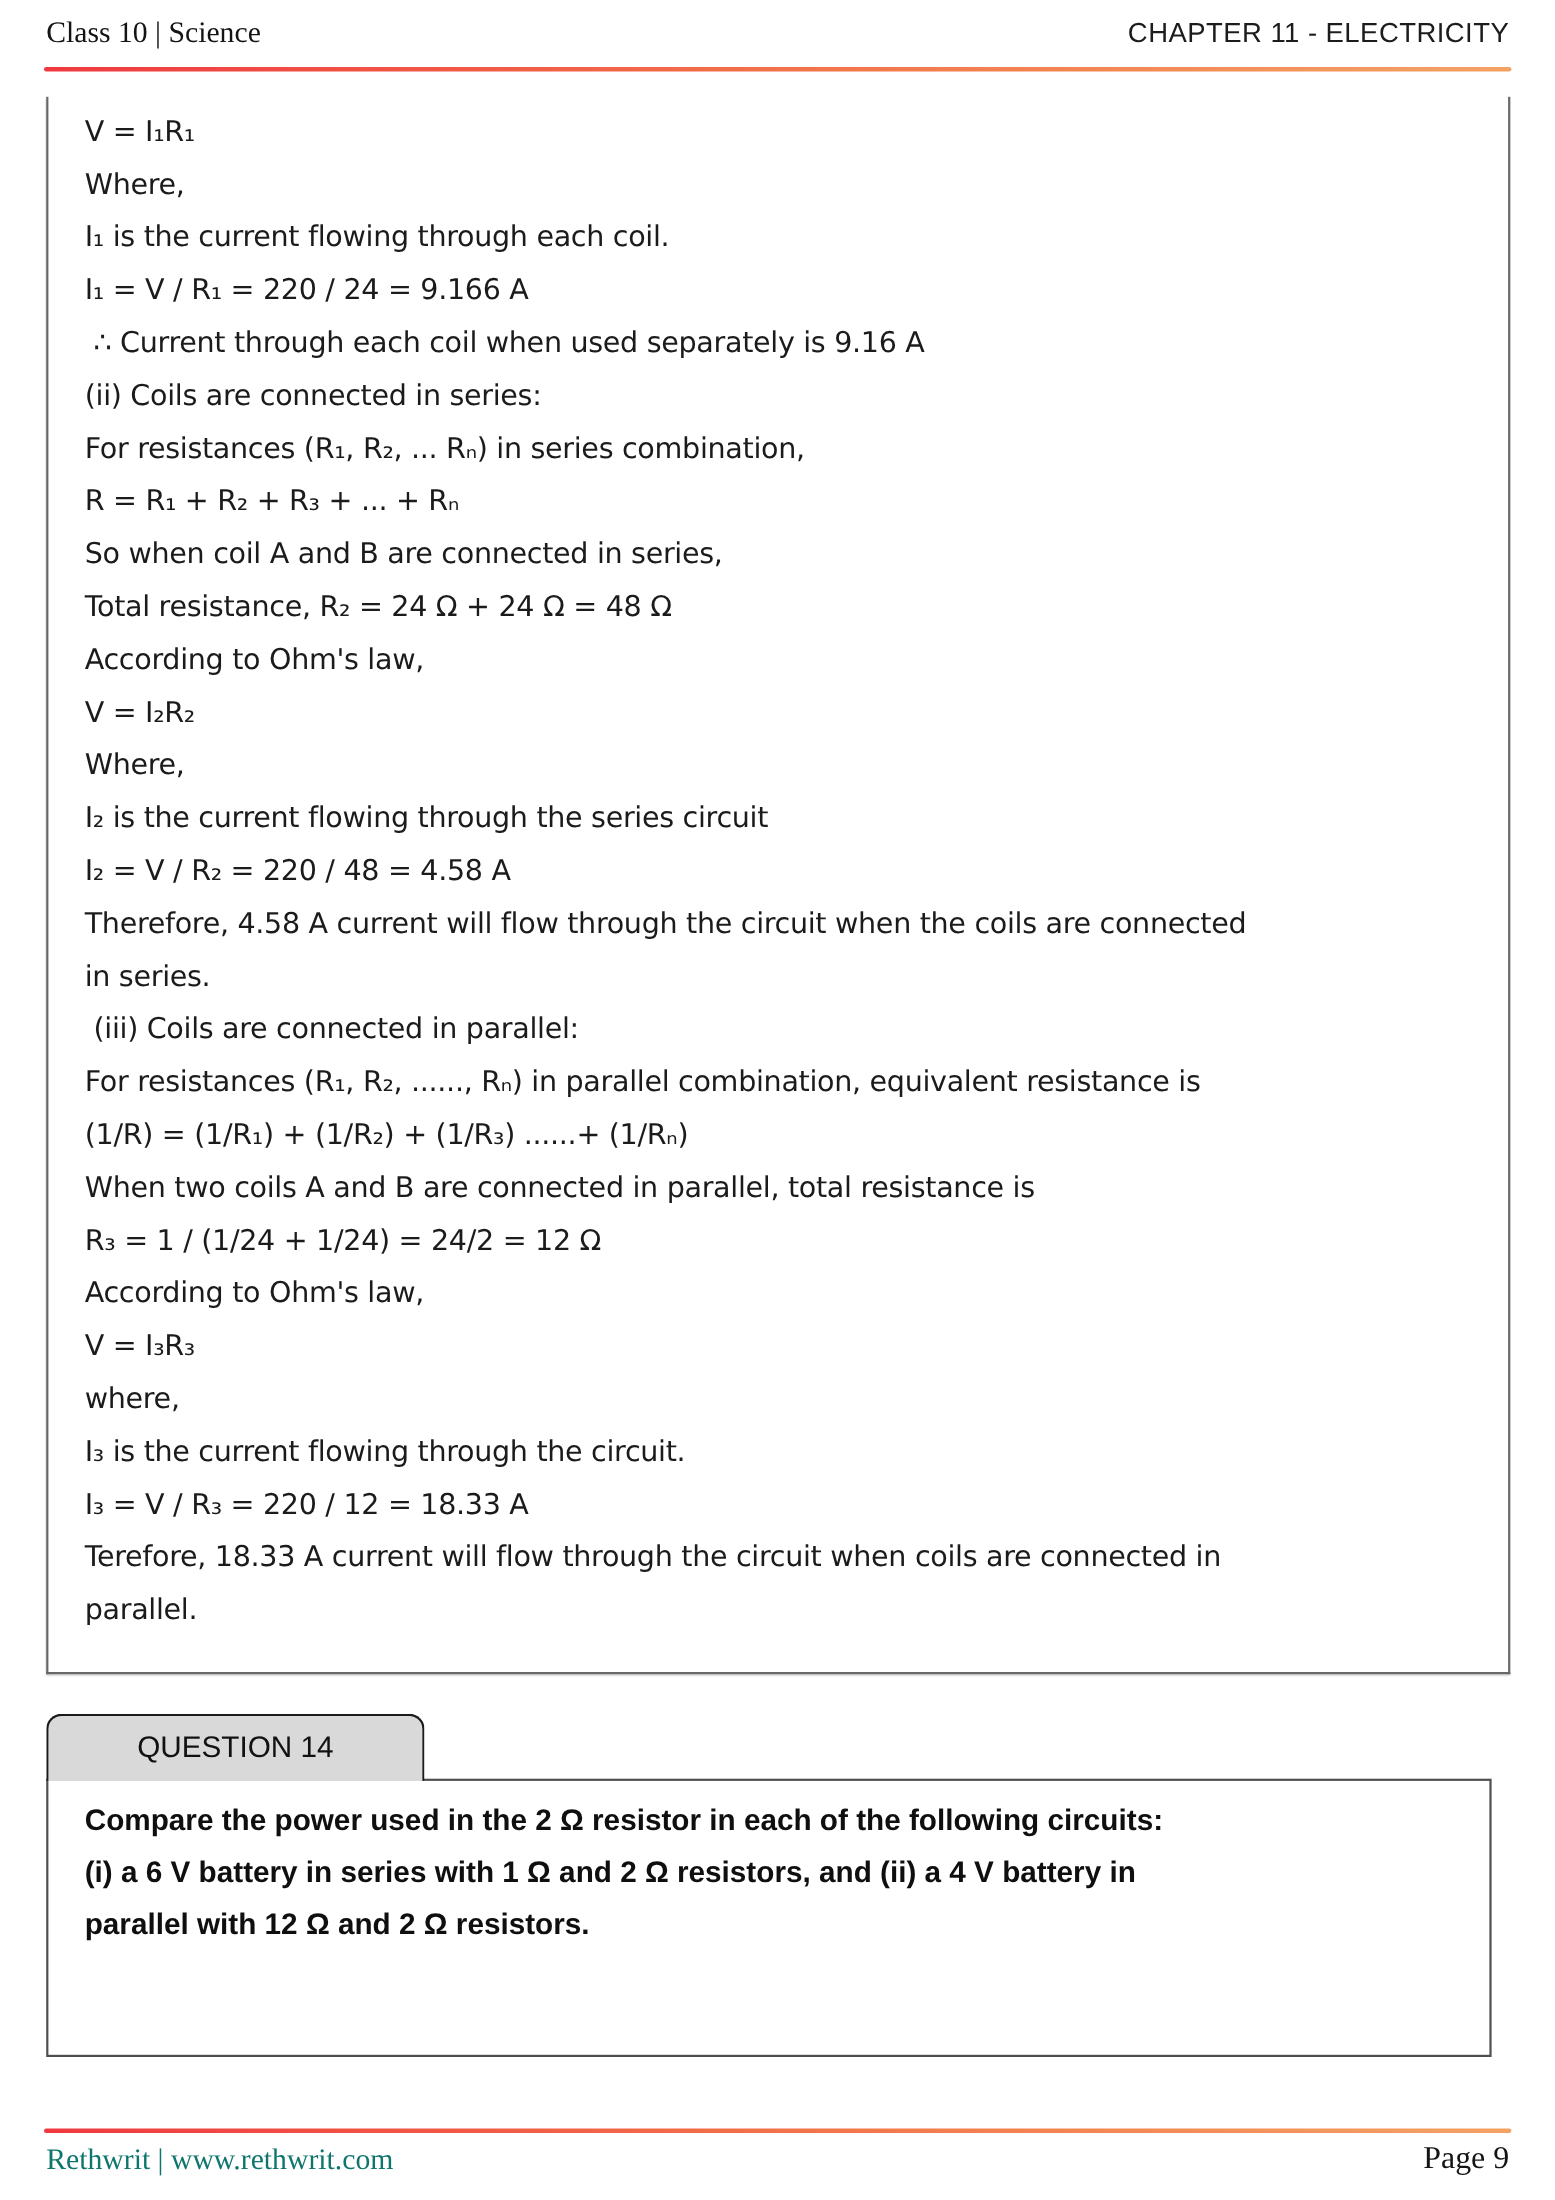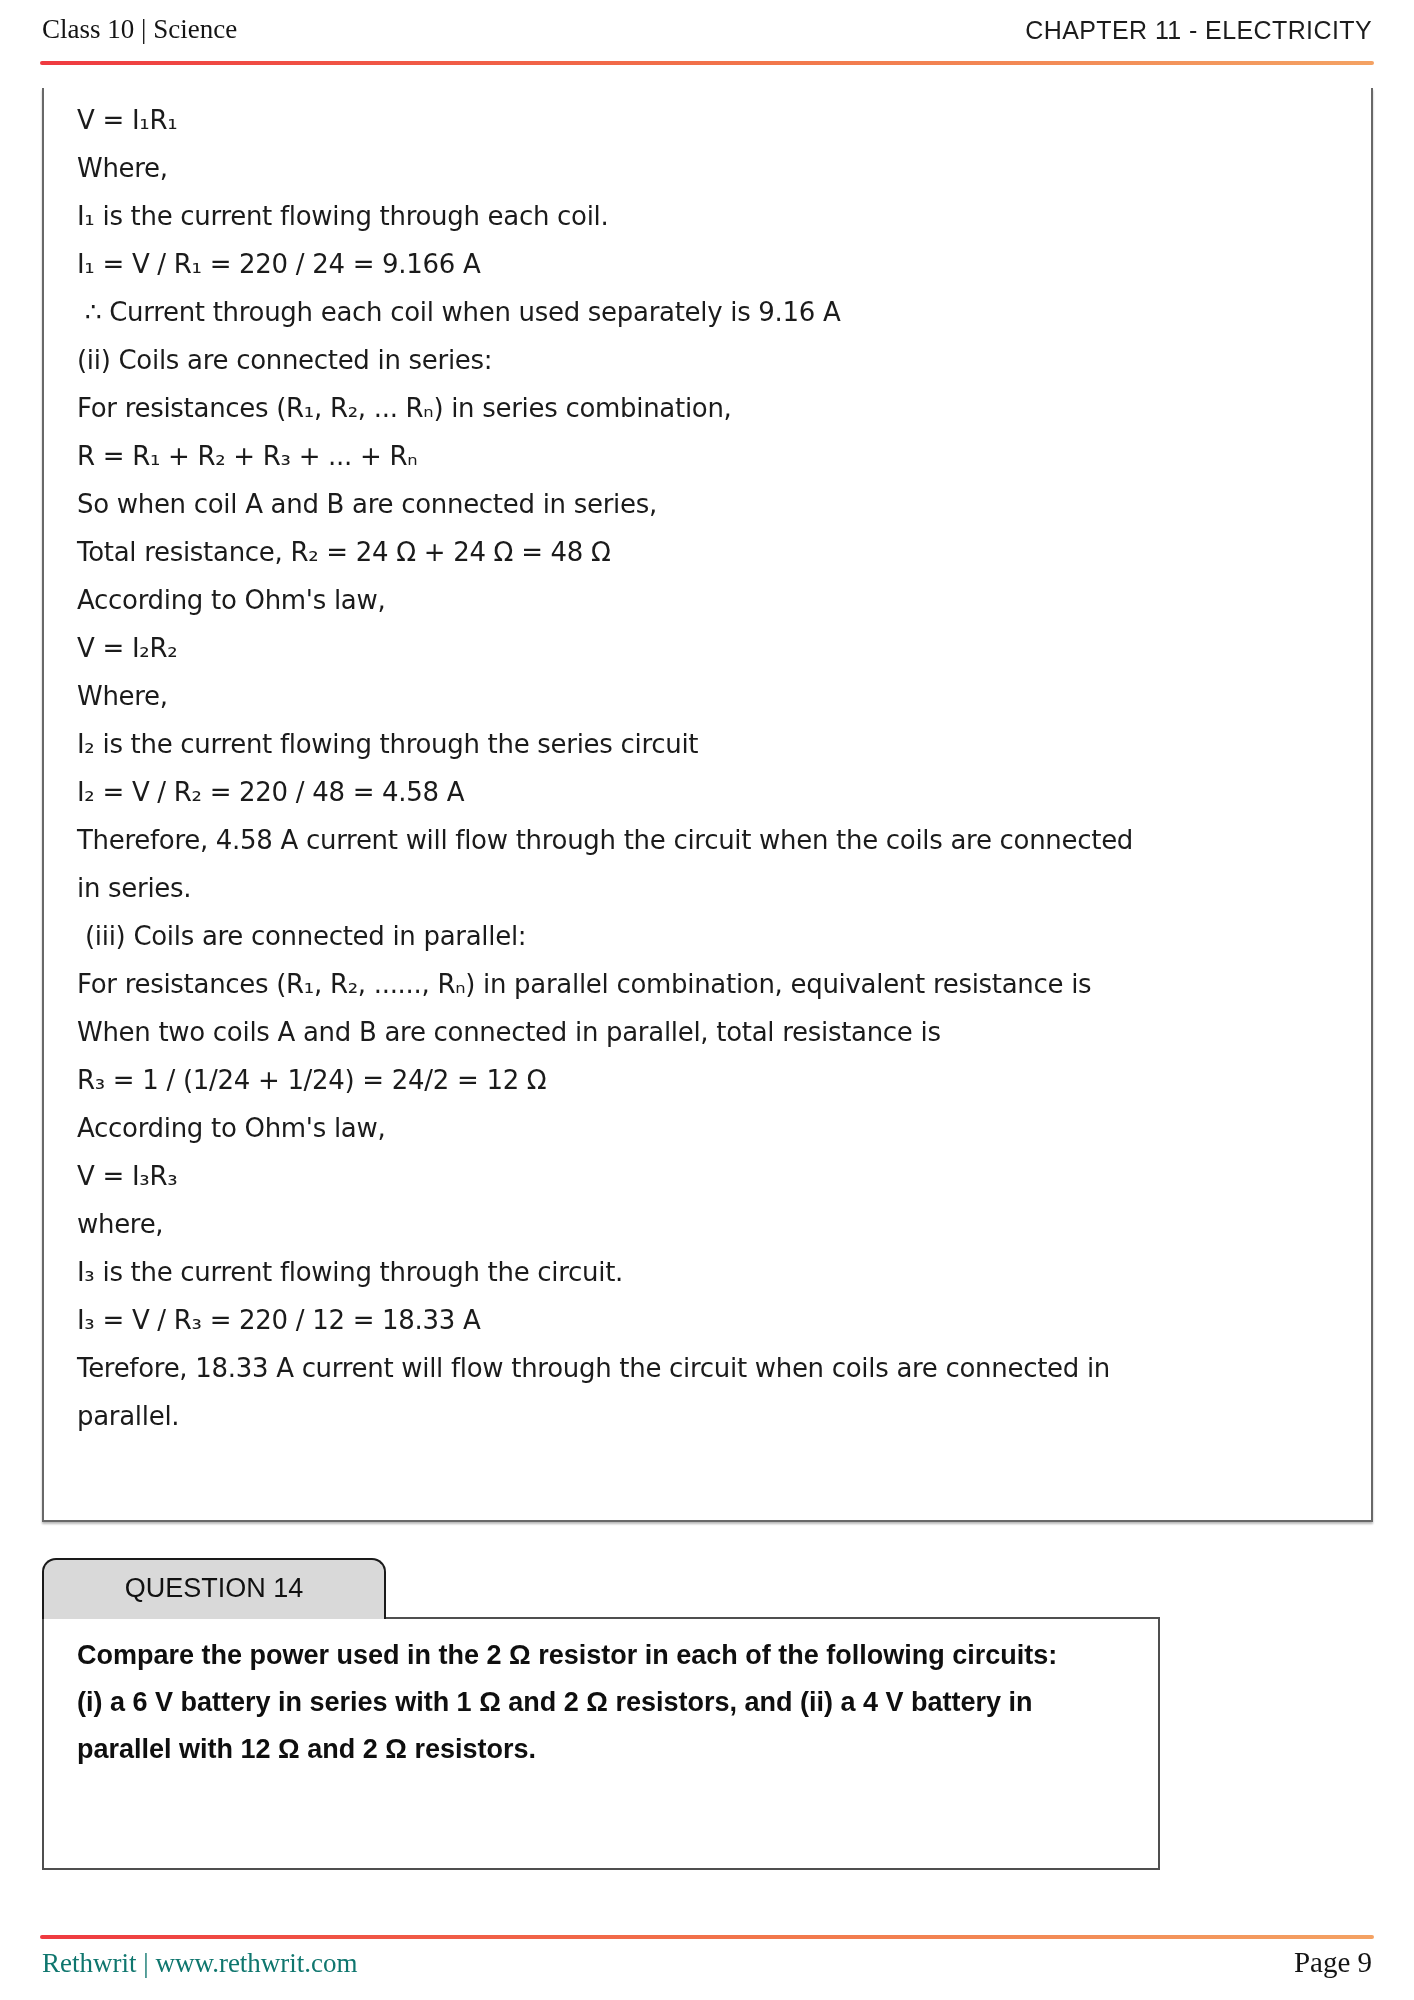--- a/index.html
+++ b/index.html
@@ -44,21 +44,21 @@
     position:absolute;left:42px;top:1558px;
     width:344px;height:61px;box-sizing:border-box;
     background:#d9d9d9;border:2px solid #1a1a1a;border-bottom:none;
     border-radius:14px 14px 0 0;z-index:2;
     text-align:center;line-height:57px;
     font-family:"Liberation Sans",sans-serif;
     font-size:27px;color:#111;
   }
   .q-box{
     position:absolute;left:42px;top:1617px;
-    width:1118px;height:253px;box-sizing:border-box;
+    width:1314px;height:253px;box-sizing:border-box;
     border:2px solid #4f4f4f;z-index:1;
     padding:13px 56px 0 33px;background:#fff;
   }
   .q-ln{
     height:47px;line-height:47px;
     font-family:"Liberation Sans",sans-serif;
     font-weight:bold;font-size:27px;color:#0f0f0f;
     white-space:pre;
   }
   .footer-left{
@@ -94,20 +94,21 @@
     <div class="ln">Total resistance, R₂ = 24 Ω + 24 Ω = 48 Ω</div>
     <div class="ln">According to Ohm's law,</div>
     <div class="ln">V = I₂R₂</div>
     <div class="ln">Where,</div>
     <div class="ln">I₂ is the current flowing through the series circuit</div>
     <div class="ln">I₂ = V / R₂ = 220 / 48 = 4.58 A</div>
     <div class="ln">Therefore, 4.58 A current will flow through the circuit when the coils are connected</div>
     <div class="ln">in series.</div>
     <div class="ln"> (iii) Coils are connected in parallel:</div>
     <div class="ln">For resistances (R₁, R₂, ......, Rₙ) in parallel combination, equivalent resistance is</div>
+    <div class="ln">(1/R) = (1/R₁) + (1/R₂) + (1/R₃) ......+ (1/Rₙ)</div>
     <div class="ln">When two coils A and B are connected in parallel, total resistance is</div>
     <div class="ln">R₃ = 1 / (1/24 + 1/24) = 24/2 = 12 Ω</div>
     <div class="ln">According to Ohm's law,</div>
     <div class="ln">V = I₃R₃</div>
     <div class="ln">where,</div>
     <div class="ln">I₃ is the current flowing through the circuit.</div>
     <div class="ln">I₃ = V / R₃ = 220 / 12 = 18.33 A</div>
     <div class="ln">Terefore, 18.33 A current will flow through the circuit when coils are connected in</div>
     <div class="ln">parallel.</div>
   </div>

